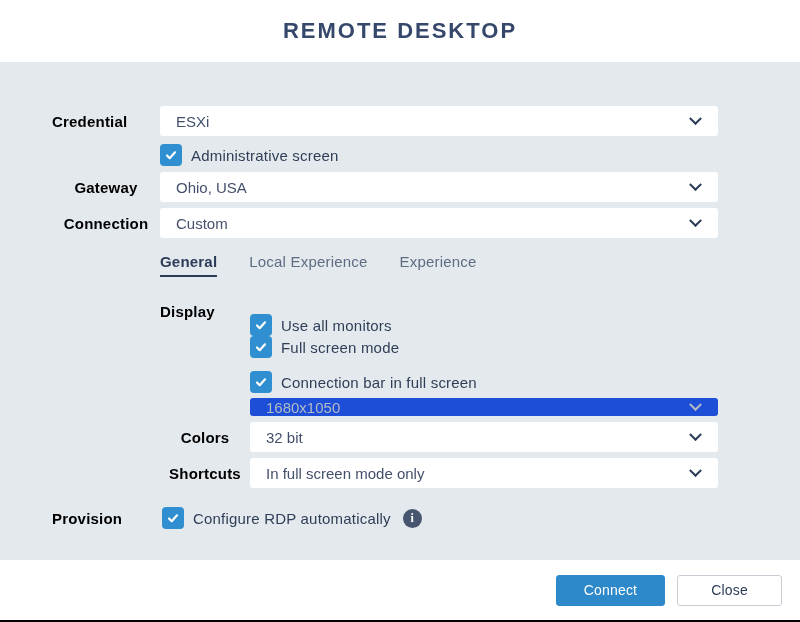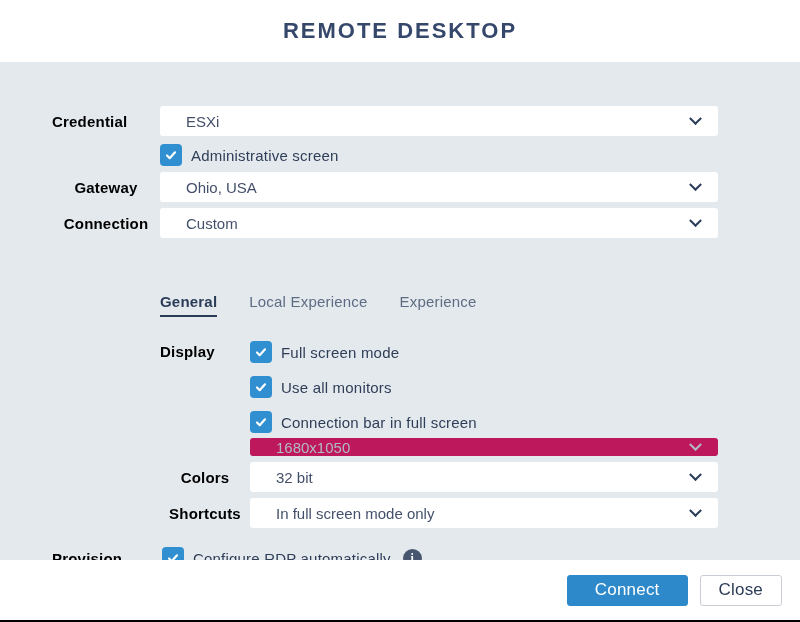--- a/index.html
+++ b/index.html
@@ -16,59 +16,59 @@
   
   .body { height:498px; background:#e4e9ee; padding-top:44px; }
   .row { display:flex; align-items:center; margin-left:52px; margin-right:82px; }
   .row.indent { margin-left:160px; }
   .label { width:108px; font-size:15px; font-weight:bold; color:#000000; letter-spacing:0.2px; flex-shrink:0; }
   .row.indent .label { width:90px; }
   .prov-label { width:110px; }
   
   .field {
     flex:1; height:30px; background:#ffffff; border-radius:3px;
-    display:flex; align-items:center; padding:0 14px 0 26px;
+    display:flex; align-items:center; padding:0 14px 0 16px;
     font-size:15px; color:#44506b; cursor:pointer;
   }
-  .field.disabled { background:#be185d; color:#b2bac4; cursor:default; }
+  .field.disabled { background:#1d4ed8; color:#b2bac4; cursor:default; }
   .chev-box { margin-left:auto; width:18px; height:18px; display:flex; align-items:center; justify-content:center; }
   .chev { width:9px; height:9px; border-style:solid; border-width:0 2px 2px 0; border-color:#2b3c58; transform:rotate(45deg) translate(-2px,-2px); }
   .field.disabled .chev { border-color:#b2bac4; }
   
   .cbrow { display:flex; align-items:center; }
   .checkbox {
     width:22px; height:22px; background:#2f8fd0; border-radius:4px;
     display:flex; align-items:center; justify-content:center; margin-right:9px;
     cursor:pointer; flex-shrink:0;
   }
   .cblabel { font-size:15px; color:#2f3e57; letter-spacing:0.2px; }
   .mt8 { margin-top:8px; } .mt6 { margin-top:6px;text-align:center; } .mt13 { margin-top:13px; }
   .mt15 { margin-top:15px; } .mt24 { margin-top:24px; } .mt19 { margin-top:19px; } .mt5 { margin-top:5px; }
   
   .tabs { display:flex; margin-left:160px; gap:32px; }
-  .tab { font-size:15px; color:#5d6c82; padding-bottom:5px; border-bottom:2px solid transparent; cursor:pointer; letter-spacing:0.2px;margin-top:40px; }
+  .tab { font-size:15px; color:#5d6c82; padding-bottom:5px; border-bottom:2px solid transparent; cursor:pointer; letter-spacing:0.2px; }
   .tab.active { color:#2b3c58; font-weight:bold; border-bottom-color:#2b3c58; }
   
   .group { align-items:flex-start; }
   .stack { flex:1; display:flex; flex-direction:column; }
   
   .info {
     width:19px; height:19px; border-radius:50%; background:#47566e; color:#ffffff;
     display:flex; align-items:center; justify-content:center;
     font-size:12px; font-weight:bold; margin-left:12px; cursor:pointer;
     font-family:"Liberation Serif", serif; flex-shrink:0;
   }
   
   .footer {
     position:absolute; left:0; right:0; bottom:0; height:60px; background:#ffffff;
     display:flex; align-items:center; justify-content:flex-end; padding-right:18px; gap:12px;
   }
-  .btn { height:31px; border-radius:3px; font-size:17px; font-family:"Liberation Sans", sans-serif; cursor:pointer; letter-spacing:0.2px; }
+  .btn { height:31px; border-radius:3px; font-size:14px; font-family:"Liberation Sans", sans-serif; cursor:pointer; letter-spacing:0.2px; }
   .btn.primary { background:#2d89c9; border:1px solid #2d89c9; color:#ffffff; padding:0 27px; }
-  .btn.secondary { background:#ffffff; border:1px solid #c9ced6; color:#2b3c58; padding:0 18px; }
+  .btn.secondary { background:#ffffff; border:1px solid #c9ced6; color:#2b3c58; padding:0 33px; }
 </style>
 </head>
 <body>
 
 <div class="app">
 
   <div class="header">
     <div class="title">REMOTE DESKTOP</div>
   </div>
 
@@ -118,35 +118,35 @@
 
     <div class="tabs mt15">
       <div class="tab active">General</div>
       <div class="tab">Local Experience</div>
       <div class="tab">Experience</div>
     </div>
 
     <div class="row indent group mt24">
       <div class="label" style="margin-top:2px;">Display</div>
       <div class="stack">
+        <div class="cbrow mt13">
+          <span class="checkbox">
+            <svg width="14" height="14" viewBox="0 0 14 14">
+                <path d="M3 7.5 L5.7 10.2 L11 4.3" fill="none" stroke="#ffffff" stroke-width="2.2" stroke-linecap="round" stroke-linejoin="round"></path>
+              </svg>
+          </span>
+          <span class="cblabel">Use all monitors</span>
+        </div>
         <div class="cbrow">
           <span class="checkbox">
             <svg width="14" height="14" viewBox="0 0 14 14">
                 <path d="M3 7.5 L5.7 10.2 L11 4.3" fill="none" stroke="#ffffff" stroke-width="2.2" stroke-linecap="round" stroke-linejoin="round"></path>
               </svg>
           </span>
           <span class="cblabel">Full screen mode</span>
-        </div>
-        <div class="cbrow mt13">
-          <span class="checkbox">
-            <svg width="14" height="14" viewBox="0 0 14 14">
-                <path d="M3 7.5 L5.7 10.2 L11 4.3" fill="none" stroke="#ffffff" stroke-width="2.2" stroke-linecap="round" stroke-linejoin="round"></path>
-              </svg>
-          </span>
-          <span class="cblabel">Use all monitors</span>
         </div>
         <div class="cbrow mt13">
           <span class="checkbox">
             <svg width="14" height="14" viewBox="0 0 14 14">
                 <path d="M3 7.5 L5.7 10.2 L11 4.3" fill="none" stroke="#ffffff" stroke-width="2.2" stroke-linecap="round" stroke-linejoin="round"></path>
               </svg>
           </span>
           <span class="cblabel">Connection bar in full screen</span>
         </div>
         <div class="field disabled mt5">

